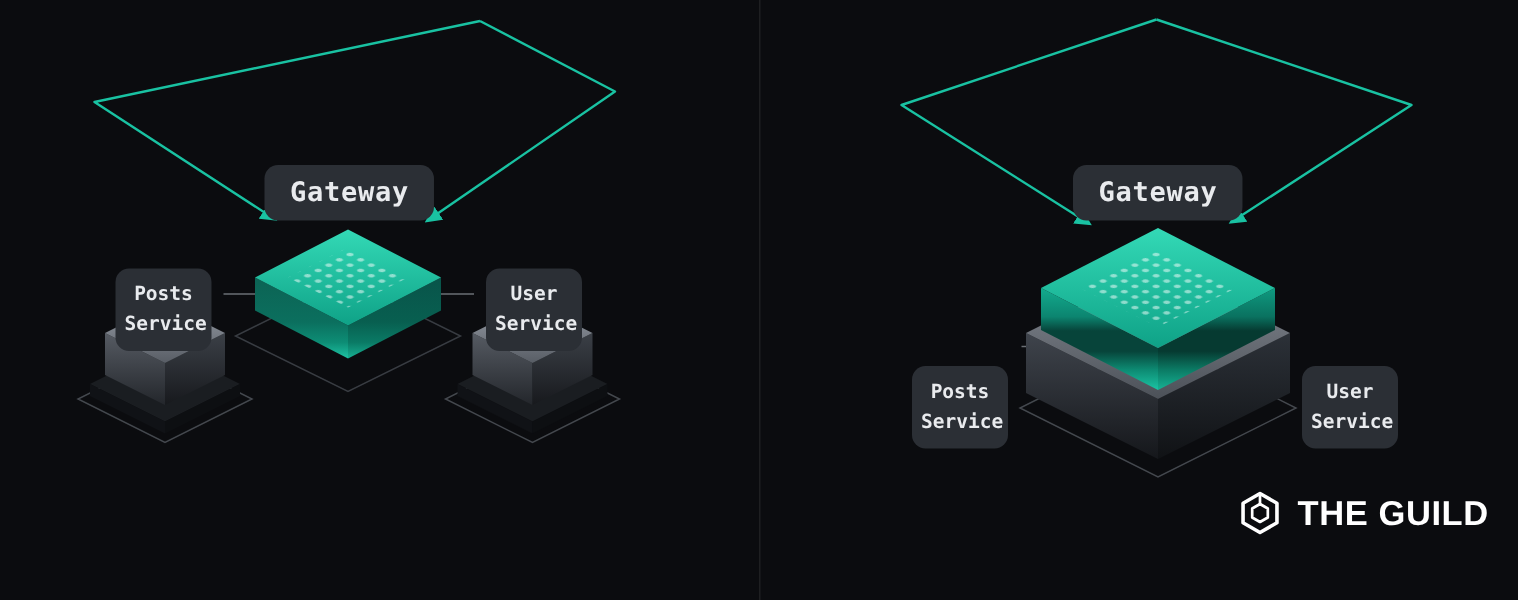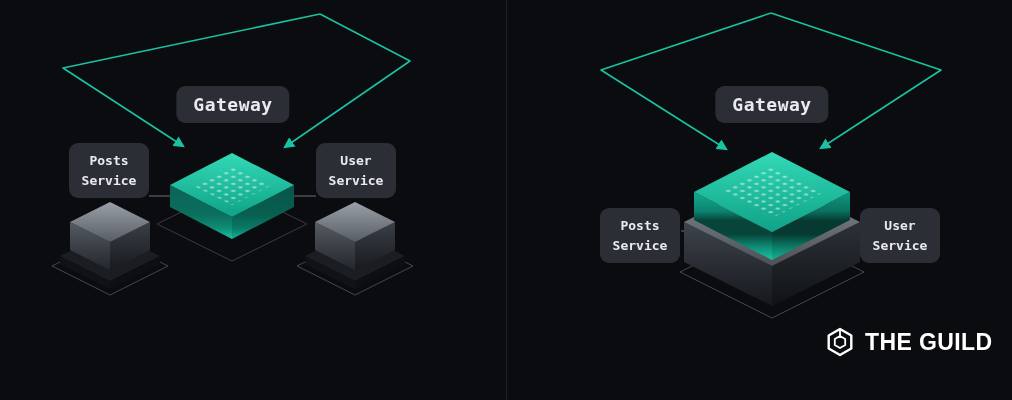--- a/index.html
+++ b/index.html
@@ -33,27 +33,29 @@
     font-weight:700;
     border-radius:9px;
     text-align:center;
     z-index:5;
   }
   .badge.gateway{
     font-size:18px;
     padding:8px 17px;
     white-space:nowrap;
     letter-spacing:.5px;
+    margin-top:24px;
   }
   .badge.service{
     font-size:13px;
-    width:80px;
+    width:64px;
     padding:8px 6px;
     line-height:1.5;
     box-sizing:border-box;
+    margin-top:36px;
   }
   .logo{
     position:absolute;left:824px;top:326px;
     display:flex;align-items:center;gap:9px;
     color:var(--logo-text,#ffffff);
     z-index:5;
   }
   .logo .logo-text{
     font-family:"Liberation Sans", sans-serif;
     font-weight:800;

